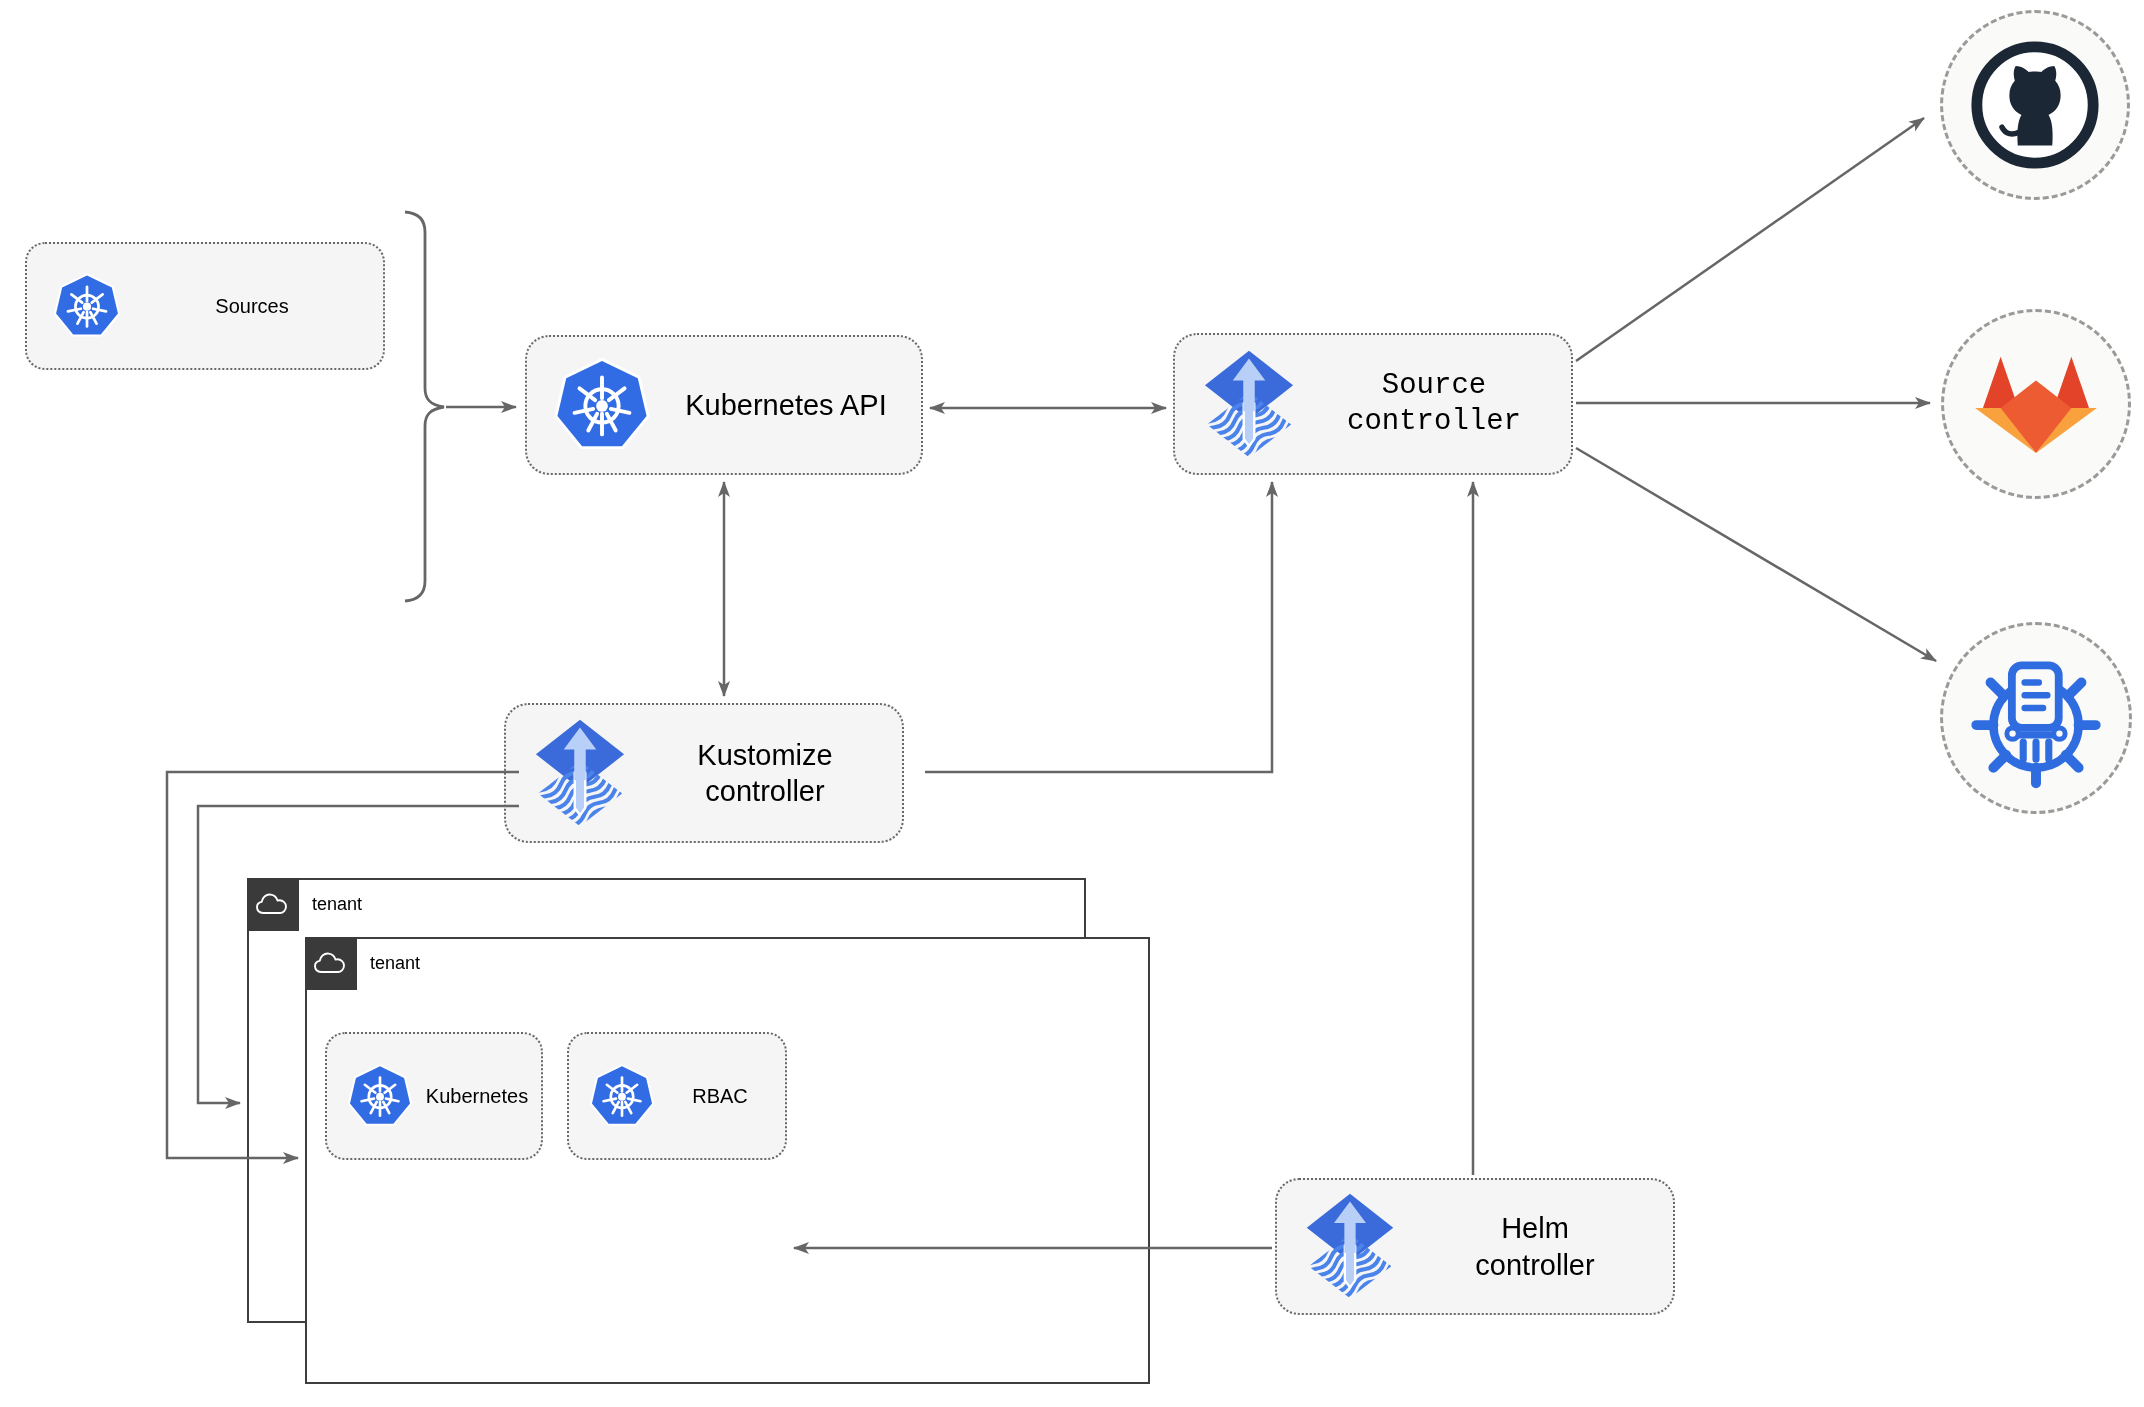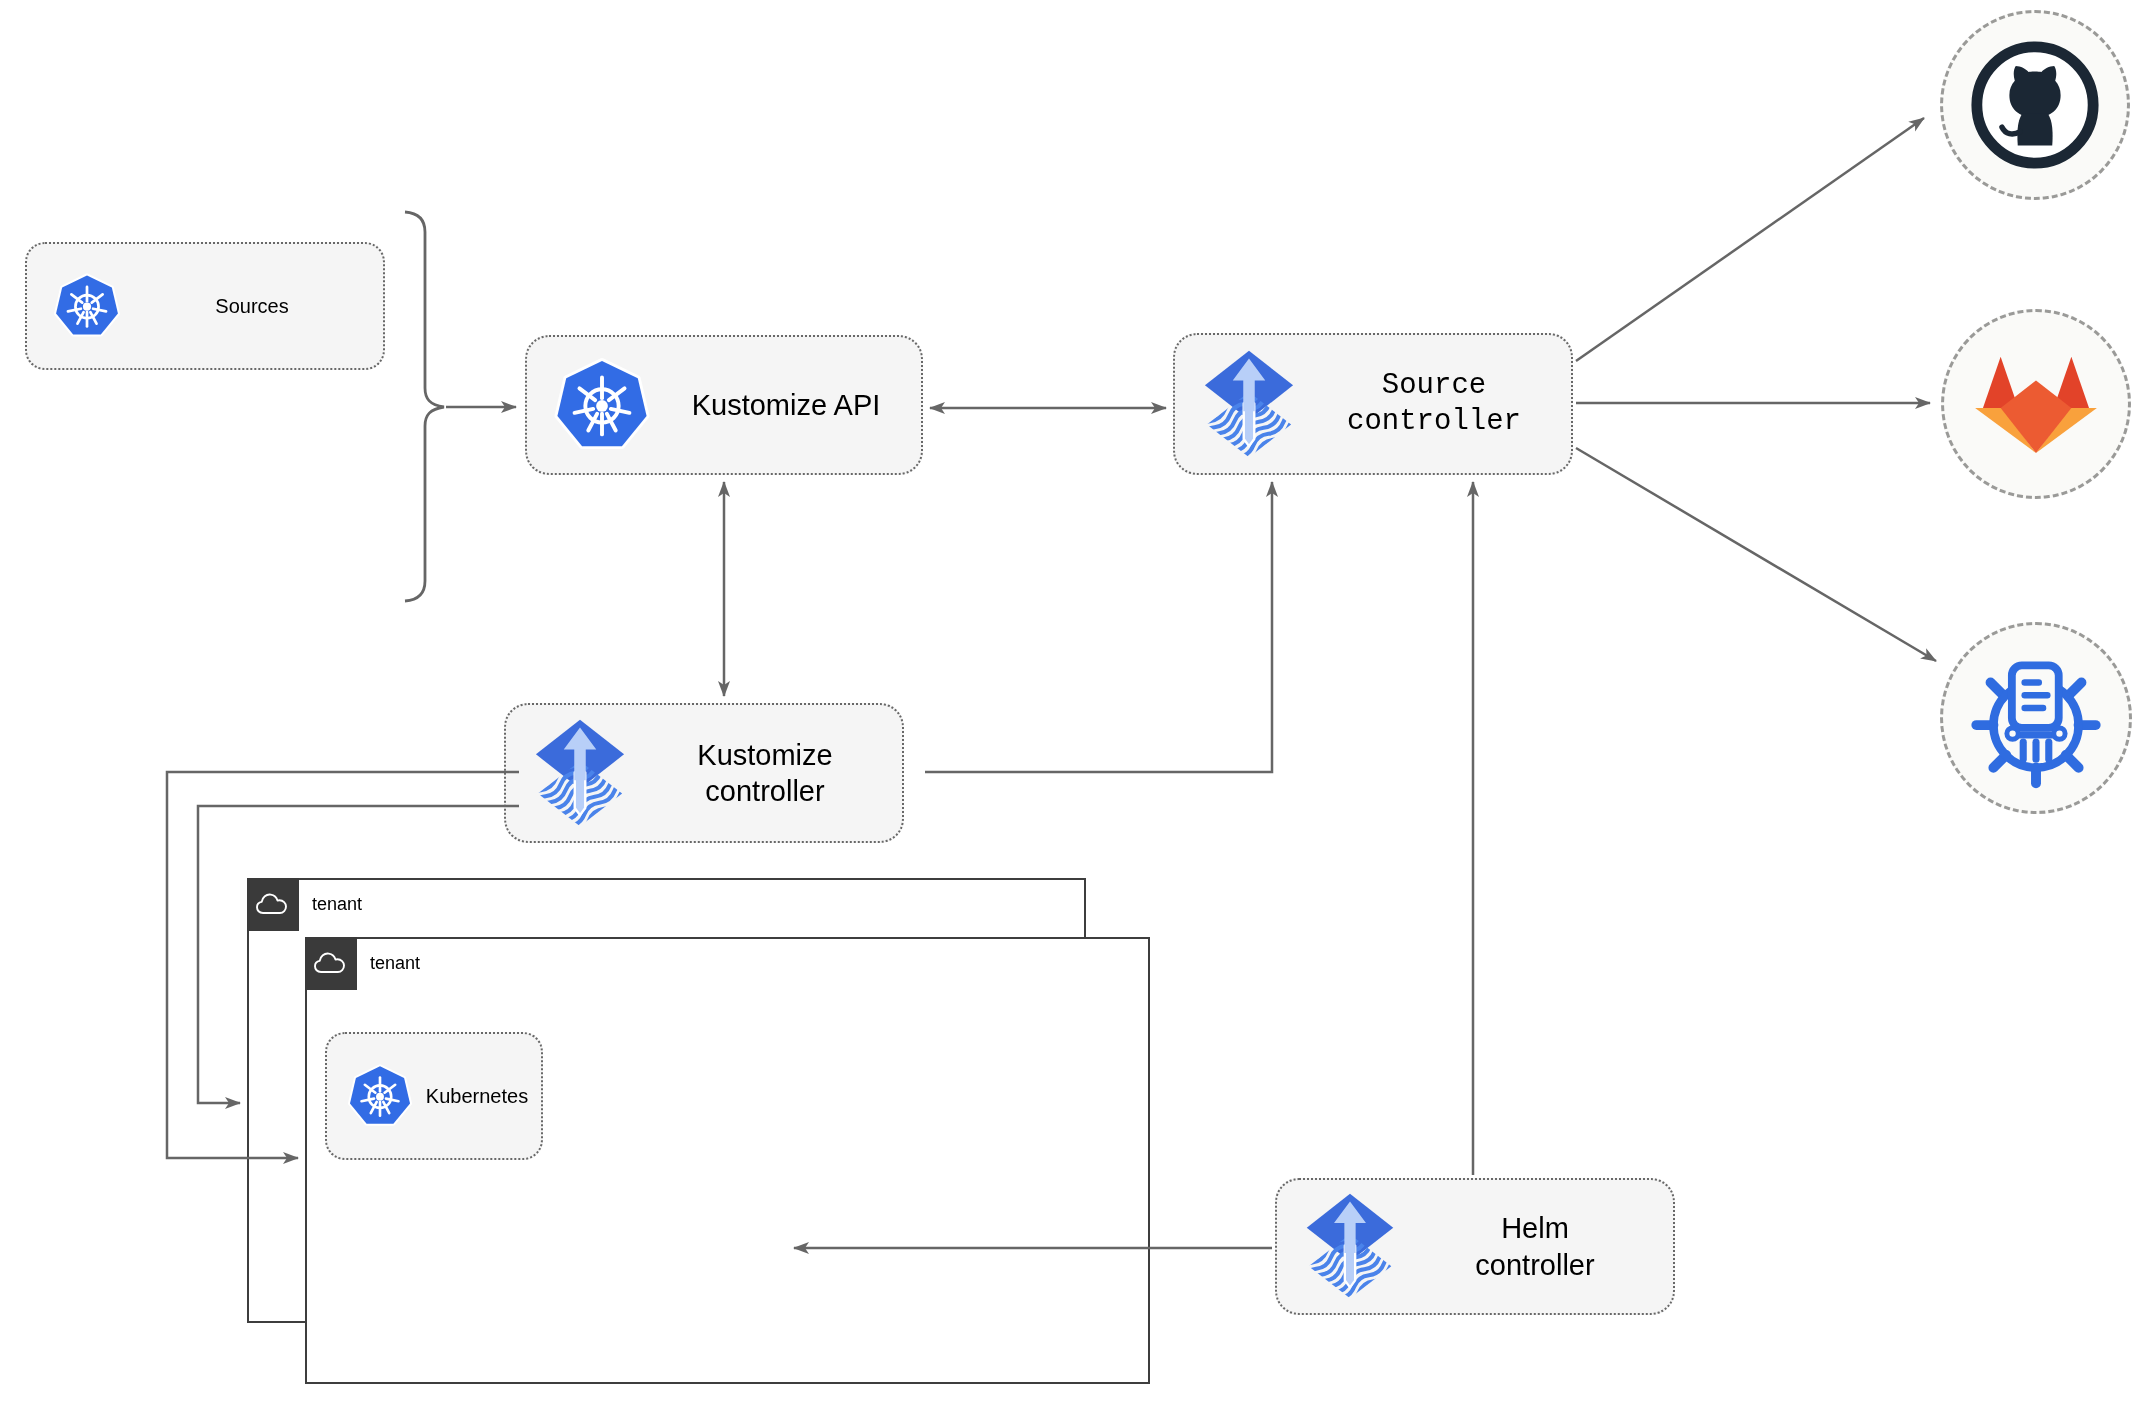--- a/index.html
+++ b/index.html
@@ -190,37 +190,45 @@
   </div>
 
   <div class="node" style="left:325px;top:1032px;width:218px;height:128px;">
     <span class="ic" style="margin-left:20px">
       <svg width="66" height="66">
           <use href="#k8s"></use>
         </svg>
       </span>
     <span class="lbl lbl-sm">Kubernetes</span>
   </div>
+  <div class="node" style="left:567px;top:1032px;width:220px;height:128px;">
+    <span class="ic" style="margin-left:20px">
+      <svg width="66" height="66">
+          <use href="#k8s"></use>
+        </svg>
+      </span>
+    <span class="lbl lbl-sm">RBAC</span>
+  </div>
 
   <div class="node" style="left:25px;top:242px;width:360px;height:128px;">
     <span class="ic">
       <svg width="68" height="68">
           <use href="#k8s"></use>
         </svg>
       </span>
     <span class="lbl lbl-sm">Sources</span>
   </div>
 
   <div class="node ctrl" style="left:525px;top:335px;width:398px;height:140px;">
     <span class="ic">
       <svg width="98" height="98">
           <use href="#k8s"></use>
         </svg>
       </span>
-    <span class="lbl lbl-lg">Kustomize API</span>
+    <span class="lbl lbl-lg">Kubernetes API</span>
   </div>
 
   <div class="node ctrl" style="left:1173px;top:333px;width:400px;height:142px;font-family:Liberation Mono, monospace;">
     <span class="ic">
       <svg width="96" height="113">
           <use href="#flux"></use>
         </svg>
       </span>
     <span class="lbl lbl-lg"><span>Source</span><br>
       <span>controller</span></span>

